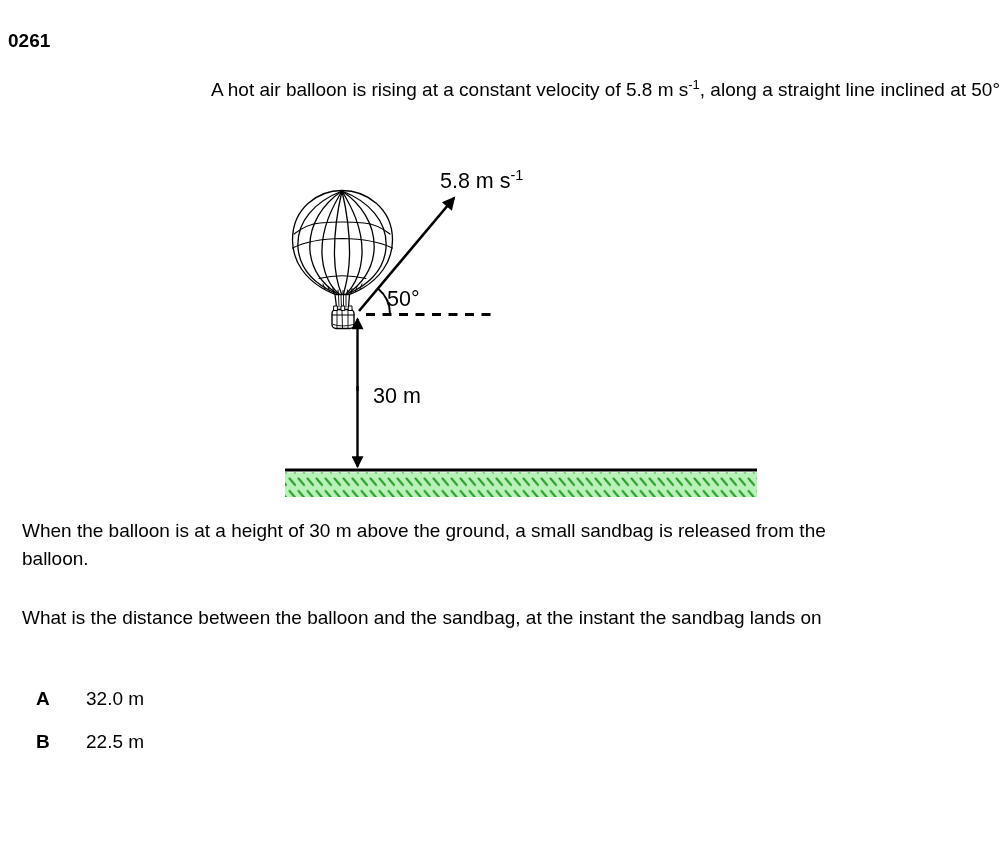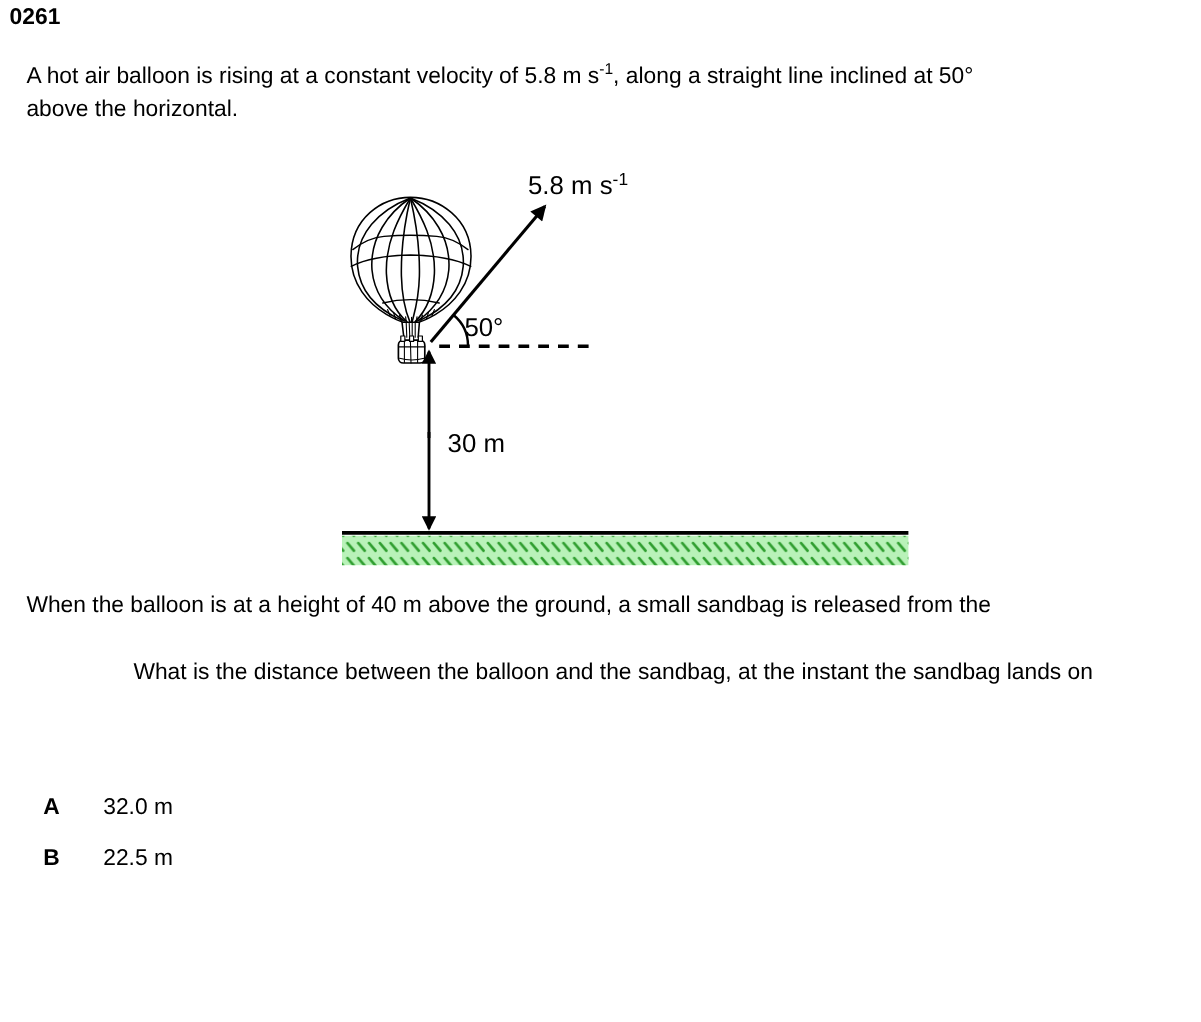--- a/index.html
+++ b/index.html
@@ -8,42 +8,43 @@
     background: #ffffff;
     font-family: "Liberation Sans", sans-serif;
     color: #000000;
   }
   .page {
     position: relative;
     width: 1001px;
     height: 738px;
     background: #ffffff;
     overflow: hidden;
+    margin-top: 26px;
   }
   .qid {
     position: absolute;
     left: 8px;
     top: 4px;
     font-size: 19px;
     font-weight: bold;
   }
   .para {
     position: absolute;
     left: 22px;
     width: 978px;
     font-size: 19px;
     line-height: 28px;
   }
   .para sup {
     font-size: 13px;
     line-height: 0;
   }
-  .para-intro   { top: 50px; }
+  .para-intro   { top: 50px; text-align: right; }
   .para-release { top: 491px; }
-  .para-ask     { top: 547px; text-align: center; }
+  .para-ask     { top: 578px; }
   .diagram {
     position: absolute;
     left: 280px;
     top: 128px;
     width: 490px;
     height: 350px;
   }
   .options {
     position: absolute;
     left: 36px;
@@ -69,21 +70,20 @@
 </style>
 </head>
 <body>
 
 <div class="page">
 
   <div class="qid">0261</div>
 
   <div class="para para-intro">
     <div><span>A hot air balloon is rising at a constant velocity of 5.8 m s</span><sup>-1</sup><span>, along a straight line inclined at 50°</span></div>
-    <div>above the horizontal.</div>
   </div>
 
   <svg class="diagram" viewBox="280 128 490 350" width="490" height="350">
     <defs>
       <marker id="ah" viewBox="0 0 10 10" refX="8.5" refY="5" markerWidth="6" markerHeight="5" orient="auto">
         <path d="M0,0 L10,5 L0,10 Z" fill="#000000"></path>
       </marker>
       <pattern id="groundHatch" width="9" height="12.5" patternUnits="userSpaceOnUse">
         <line x1="1.5" y1="2.5" x2="7" y2="9" stroke-width="2.2" stroke-linecap="round" stroke="#2f9e2f"></line>
       </pattern>
@@ -142,21 +142,22 @@
     <text x="373" y="377" font-size="21.5">30 m</text>
 
     <g>
       <rect x="285" y="446.5" width="472" height="24.5" fill="#b9f2b9"></rect>
       <rect x="285" y="446.5" width="472" height="24.5" fill="url(#groundHatch)"></rect>
       <line x1="285" y1="444" x2="757" y2="444" stroke="#000000" stroke-width="3.2"></line>
     </g>
   </svg>
 
   <div class="para para-release">
-    <div>When the balloon is at a height of 40 m above the ground, a small sandbag is released from the</div>
+    <div>When the balloon is at a height of 30 m above the ground, a small sandbag is released from the</div>
+    <div>balloon.</div>
   </div>
 
   <div class="para para-ask">
     <div>What is the distance between the balloon and the sandbag, at the instant the sandbag lands on</div>
   </div>
 
   <div class="options">
     <div class="option-row">
       <span class="option-letter">A</span>
       <span class="option-value">32.0 m</span>

